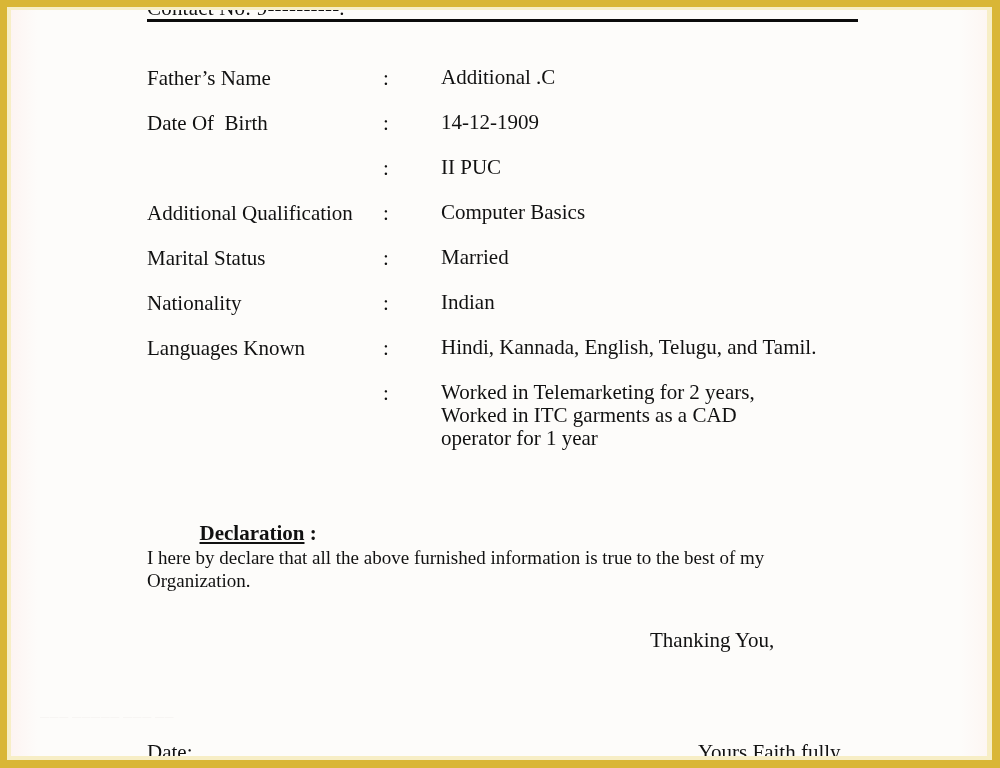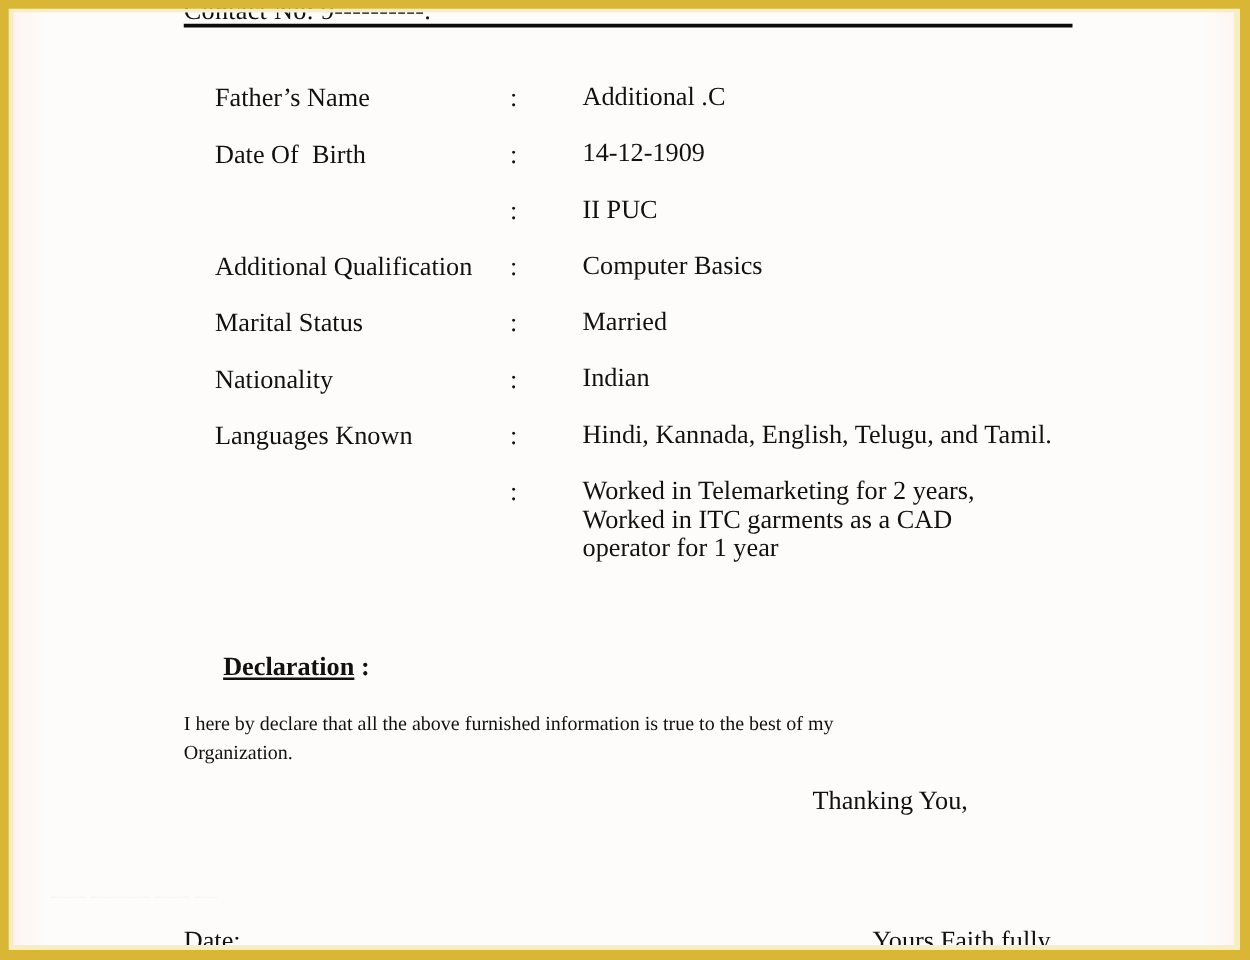--- a/index.html
+++ b/index.html
@@ -83,21 +83,20 @@
   
   .fields {
     position: absolute;
     left: 0;
     top: 66px;
     width: 1000px;
   }
   .field-row {
     position: relative;
     height: 45px;
-    margin-left: 25px;
   }
   .field-label {
     position: absolute;
     left: 147px;
     top: 0;
     font-size: 21px;
     white-space: pre;
   }
   .field-colon {
     position: absolute;
@@ -120,28 +119,29 @@
     position: absolute;
     left: 147px;
     top: 496px;
     font-size: 21px;
     font-weight: bold;
     white-space: pre;
   }
   .declaration-heading .u {
     text-decoration: underline;
     text-underline-offset: 2px;
+    margin-left: 21px;
   }
 
   .declaration-body {
     position: absolute;
     left: 147px;
-    top: 568px;
+    top: 546px;
     width: 680px;
-    font-size: 16px;
+    font-size: 19px;
     line-height: 23px;
   }
   .declaration-body .dline { display: block; white-space: pre; }
 
   .thanking {
     position: absolute;
     left: 650px;
     top: 628px;
     font-size: 21px;
     white-space: nowrap;

